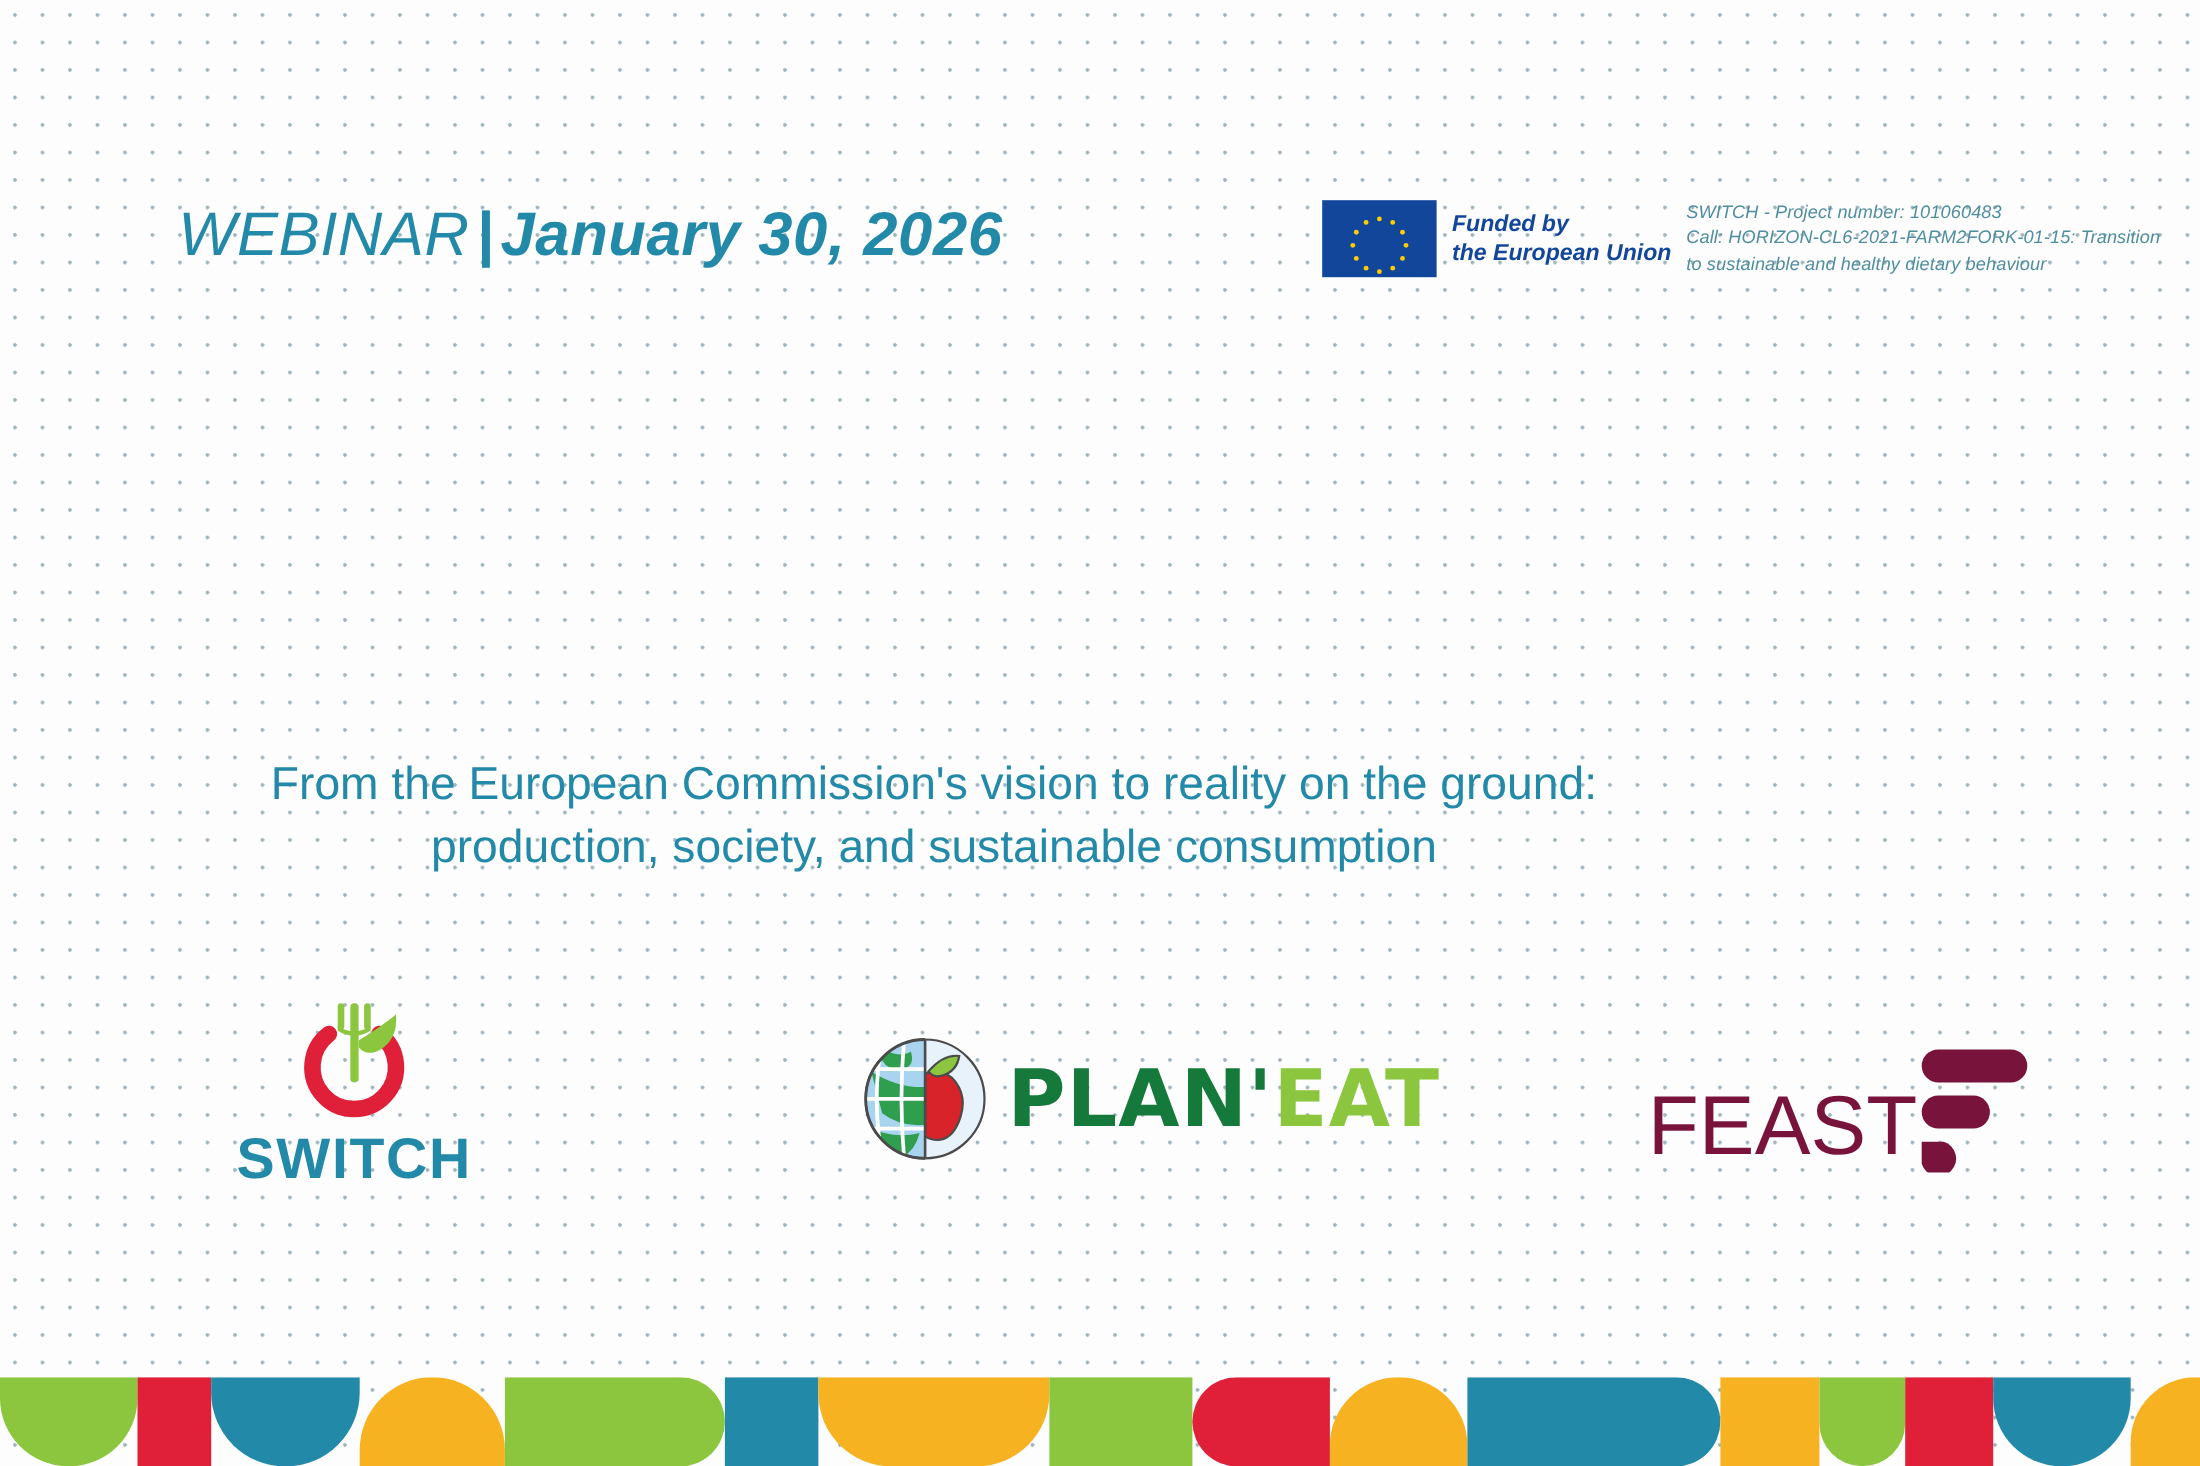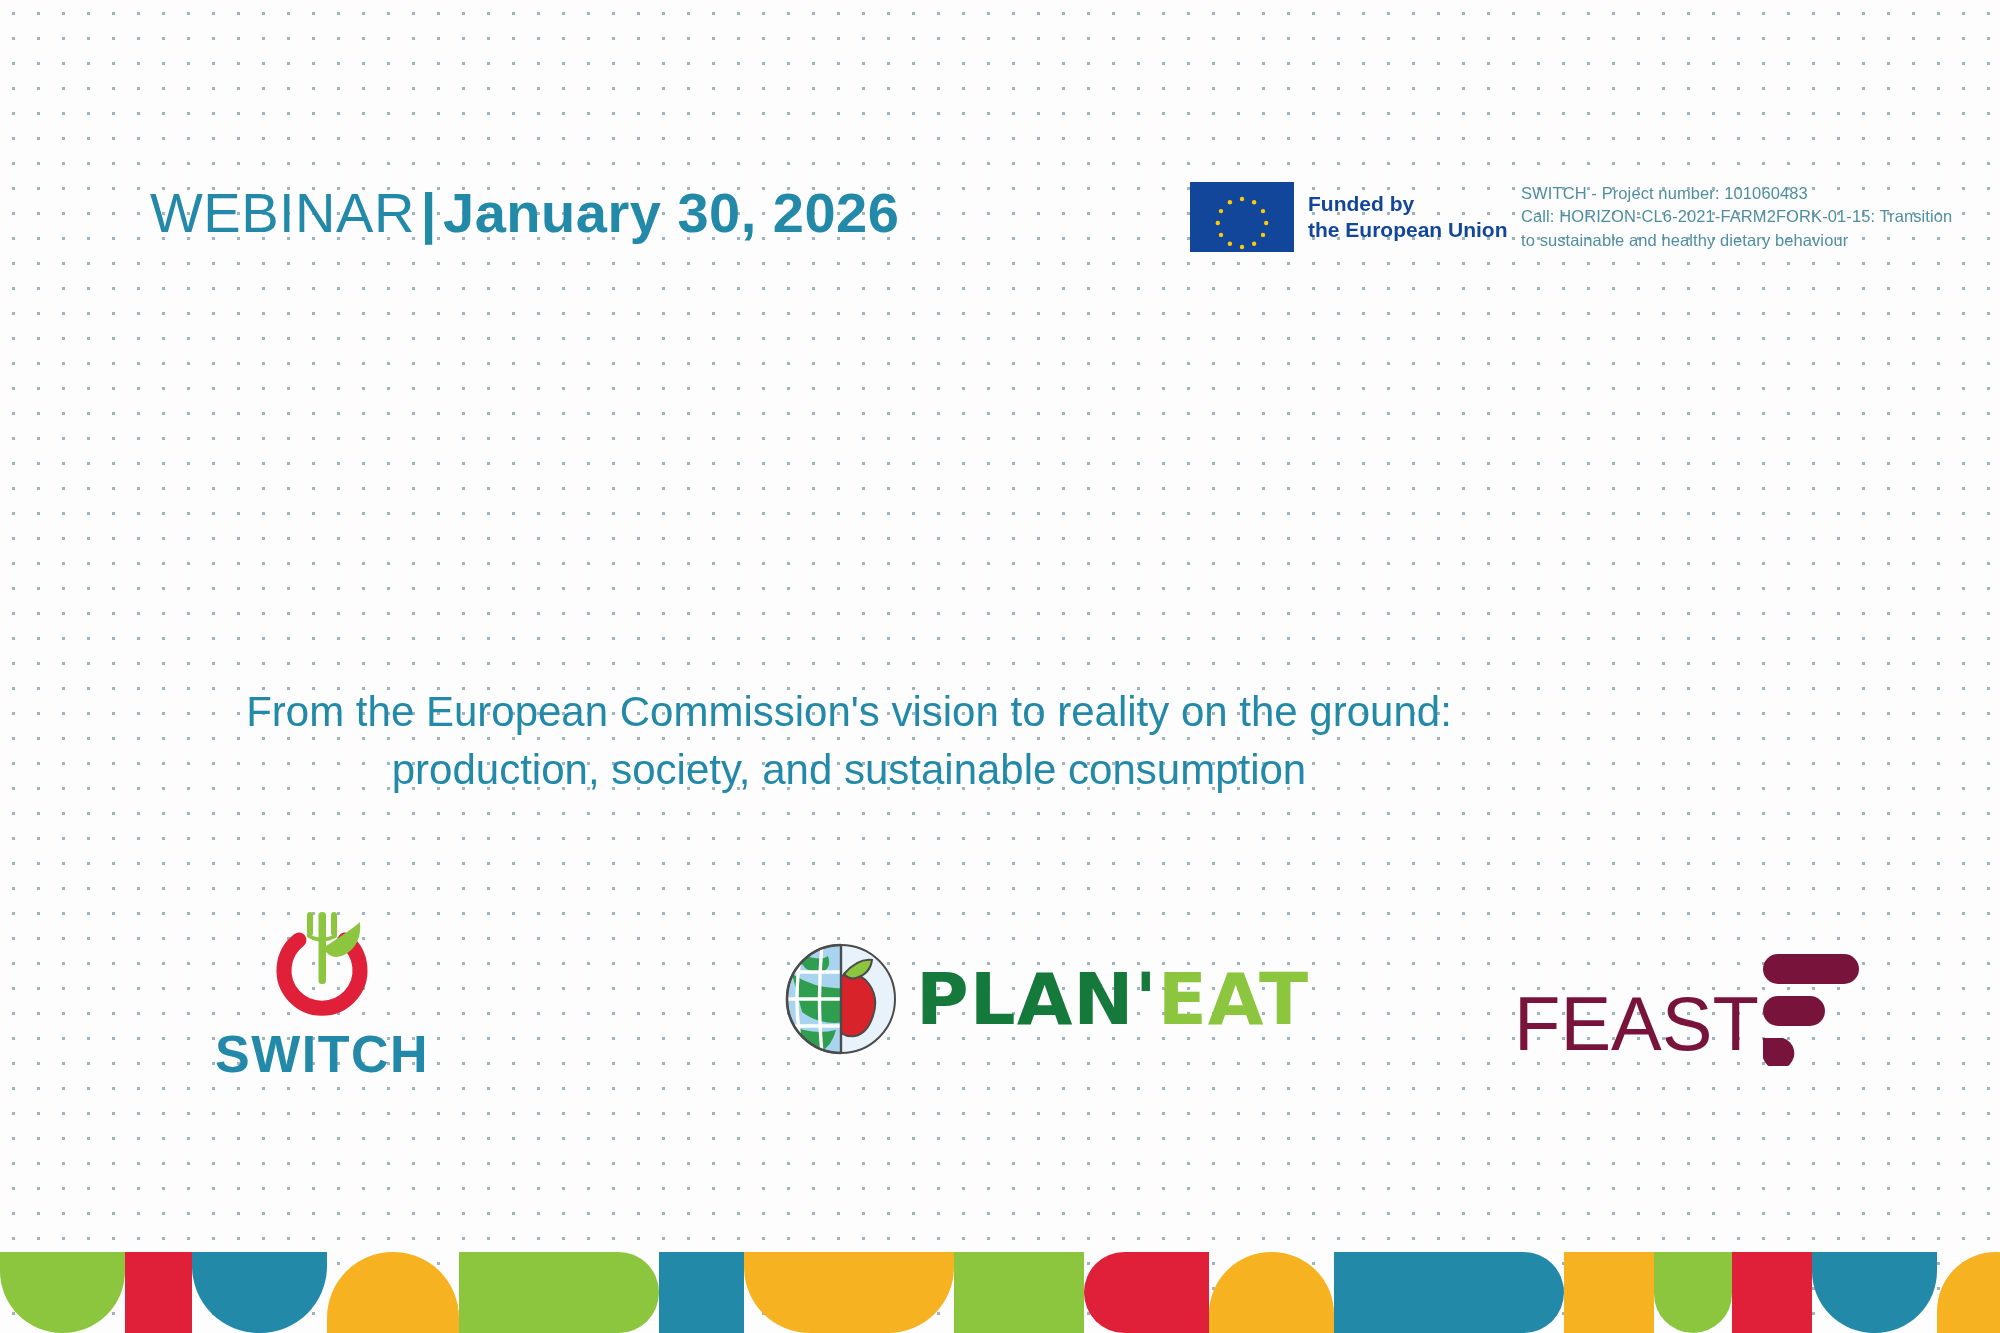--- a/index.html
+++ b/index.html
@@ -19,23 +19,24 @@
     background-color: #fdfdfd;
     background-image: radial-gradient(circle at 1.6px 1.6px, #9fb4bd 1.6px, transparent 1.7px);
     background-size: 25px 25px;
     background-position: 12px 12px;
   }
 
   
   .header-row {
     position: absolute;
     top: 84px;
-    left: 0;
+    left: 12px;
     width: 1848px;
     height: 110px;
+    font-style: italic;
   }
 
   .webinar-line {
     position: absolute;
     left: 150px;
     top: 96px;
     font-size: 56px;
     color: #2389a8;
     white-space: nowrap;
     letter-spacing: 0.5px;
@@ -175,21 +176,20 @@
     display: flex;
     align-items: flex-end;
   }
   .feast-word {
     color: #78143c;
     font-size: 76px;
     font-weight: 400;
     letter-spacing: 0px;
     line-height: 1;
     font-family: "Liberation Sans", sans-serif;
-    margin-left: 16px;
   }
   .feast-mark { width: 110px; height: 118px; display: block; margin-left: -6px; margin-bottom: -4px; }
 
   
   .bottom-strip {
     position: absolute;
     left: 0;
     top: 1252px;
     width: 2000px;
     height: 81px;

